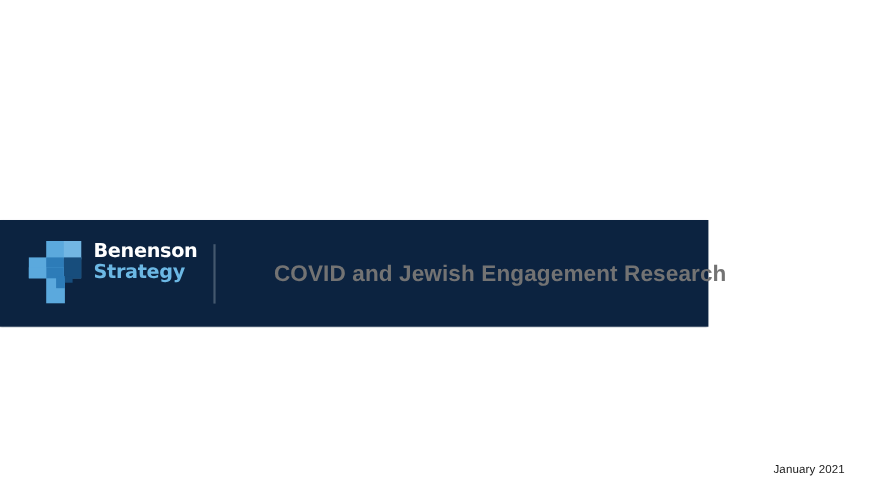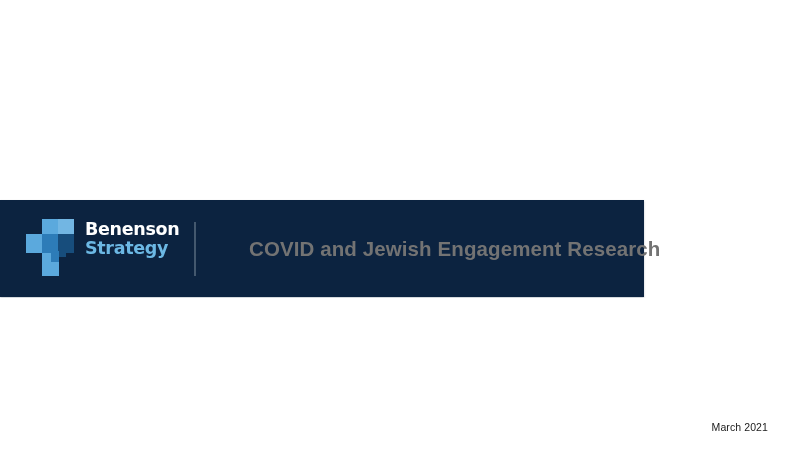--- a/index.html
+++ b/index.html
@@ -165,15 +165,15 @@
     </div>
 
   </div>
 
   <div class="divider"></div>
 
   <div class="headline">COVID and Jewish Engagement Research</div>
 
   <div class="body-blank"></div>
 
-  <div class="date-stamp">March 2021</div>
+  <div class="date-stamp">January 2021</div>
 
 </div>
 
 </body></html>

